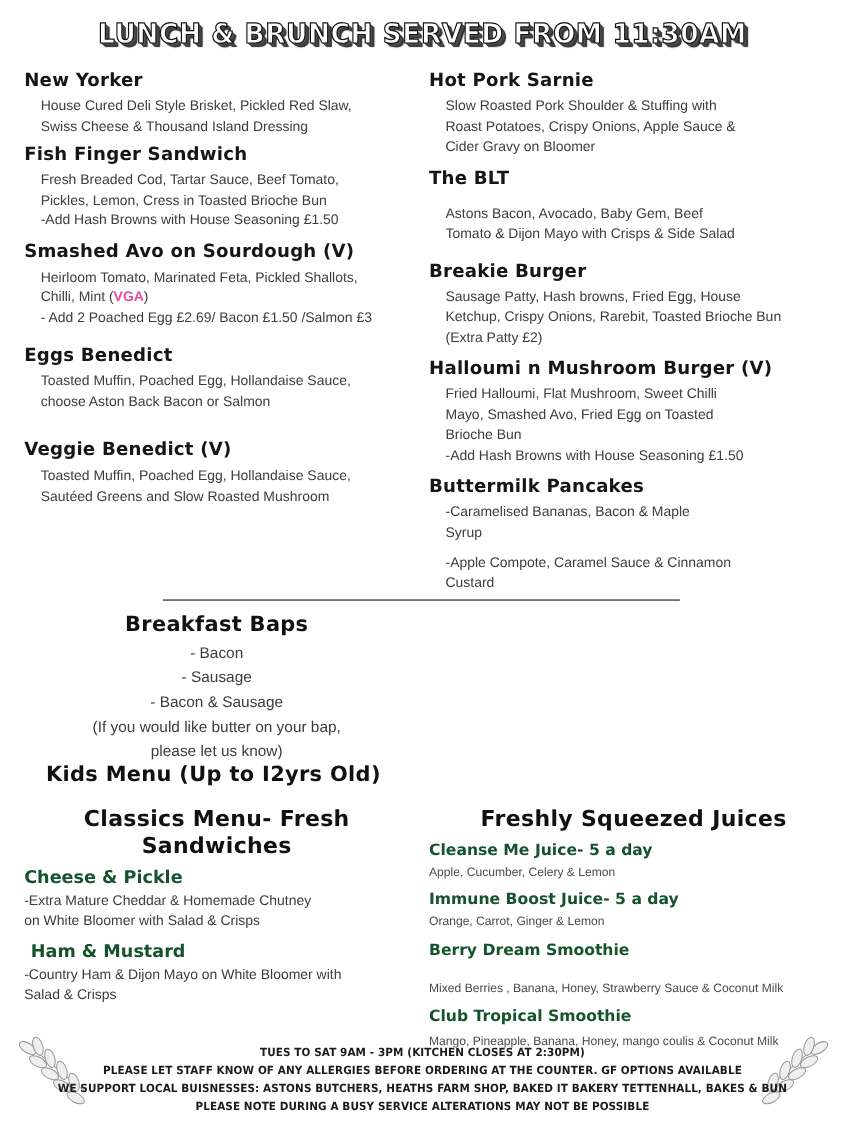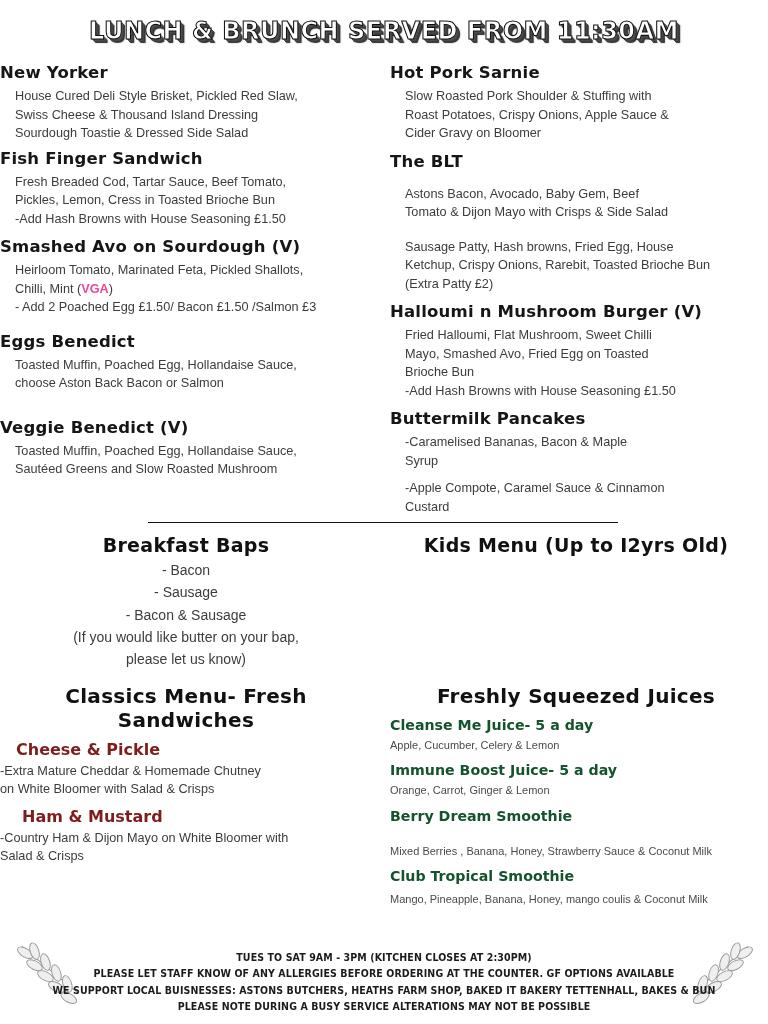--- a/index.html
+++ b/index.html
@@ -32,21 +32,21 @@
       3px 3px 0 #3d3d3d, 4px 4px 1px #2b2b2b;
     transform: scaleX(0.96);
     white-space: nowrap;
   }
 
   
   .menu-grid {
     display: flex;
     padding: 12px 0 0 0;
   }
-  .col-left  { width: 382px; padding-right: 10px; }
+  .col-left  { width: 382px; padding-left: 22px; padding-right: 10px; }
   .col-right { width: 386px; padding-left: 8px;  padding-right: 6px; }
 
   .item { margin-bottom: 2px; }
 
   .item-name {
     font-family: "DejaVu Sans", sans-serif;
     font-weight: bold;
     font-size: 16.5px;
     color: #161616;
     letter-spacing: 0.2px;
@@ -94,22 +94,22 @@
     color: #3c3c3c;
     text-align: center;
   }
   .list-line.tight { line-height: 1.5; }
 
   
   .sub-name {
     font-family: "DejaVu Sans", sans-serif;
     font-weight: bold;
     font-size: 16px;
-    color: #7f1d1d;
-    margin: 8px 0 3px 16px;
+    color: #14532d;
+    margin: 8px 0 3px 0;
   }
   .sub-desc {
     font-size: 12.7px;
     line-height: 1.45;
     color: #3c3c3c;
   }
   .juice-name {
     font-family: "DejaVu Sans", sans-serif;
     font-weight: bold;
     font-size: 14.2px;
@@ -157,39 +157,38 @@
 
 <div class="menu-grid">
 
   <div class="col-left">
 
     <div class="item">
       <div class="item-name">New Yorker</div>
       <div class="item-desc">
         <div>House Cured Deli Style Brisket, Pickled Red Slaw,</div>
         <div>Swiss Cheese &amp; Thousand Island Dressing</div>
-        <div>Sourdough Toastie &amp; Dressed Side Salad</div>
       </div>
     </div>
 
     <div class="item">
       <div class="item-name">Fish Finger Sandwich</div>
       <div class="item-desc">
         <div>Fresh Breaded Cod, Tartar Sauce, Beef Tomato,</div>
         <div>Pickles, Lemon, Cress in Toasted Brioche Bun</div>
         <div>-Add Hash Browns with House Seasoning £1.50</div>
       </div>
     </div>
 
     <div class="item sp-sm">
       <div class="item-name">Smashed Avo on Sourdough (V)</div>
       <div class="item-desc">
         <div>Heirloom Tomato, Marinated Feta, Pickled Shallots,</div>
         <div>Chilli, Mint (<b>VGA</b>)</div>
-        <div>- Add 2 Poached Egg £1.50/ Bacon £1.50 /Salmon £3</div>
+        <div>- Add 2 Poached Egg £2.69/ Bacon £1.50 /Salmon £3</div>
       </div>
     </div>
 
     <div class="item sp-md">
       <div class="item-name">Eggs Benedict</div>
       <div class="item-desc">
         <div>Toasted Muffin, Poached Egg, Hollandaise Sauce,</div>
         <div>choose Aston Back Bacon or Salmon</div>
       </div>
     </div>
@@ -218,20 +217,21 @@
     <div class="item sp-sm">
       <div class="item-name">The BLT</div>
       <div class="gap-line"></div>
       <div class="item-desc">
         <div>Astons Bacon,  Avocado, Baby Gem, Beef</div>
         <div>Tomato &amp; Dijon Mayo with Crisps &amp; Side Salad</div>
       </div>
     </div>
 
     <div class="item sp-md">
+      <div class="item-name">Breakie Burger</div>
       <div class="item-desc">
         <div>Sausage Patty, Hash browns, Fried Egg, House</div>
         <div>Ketchup, Crispy Onions, Rarebit, Toasted Brioche Bun</div>
         <div>(Extra Patty £2)</div>
       </div>
     </div>
 
     <div class="item sp-sm">
       <div class="item-name">Halloumi n Mushroom Burger (V)</div>
       <div class="item-desc">
@@ -253,21 +253,21 @@
       </div>
     </div>
 
   </div>
 </div>
 
 <div class="divider-wrap">
   <div class="divider"></div>
 </div>
 
-<div class="menu-grid" style="padding-top:2px;">
+<div class="menu-grid" style="padding-top:2px;flex-direction:column;">
 
   <div class="col-left">
     <div class="section-title">Breakfast Baps</div>
     <div class="list-line">
       <div>- Bacon</div>
       <div>- Sausage</div>
       <div>- Bacon &amp; Sausage</div>
       <div>(If you would like butter on your bap,</div>
       <div>please let us know)</div>
     </div>

